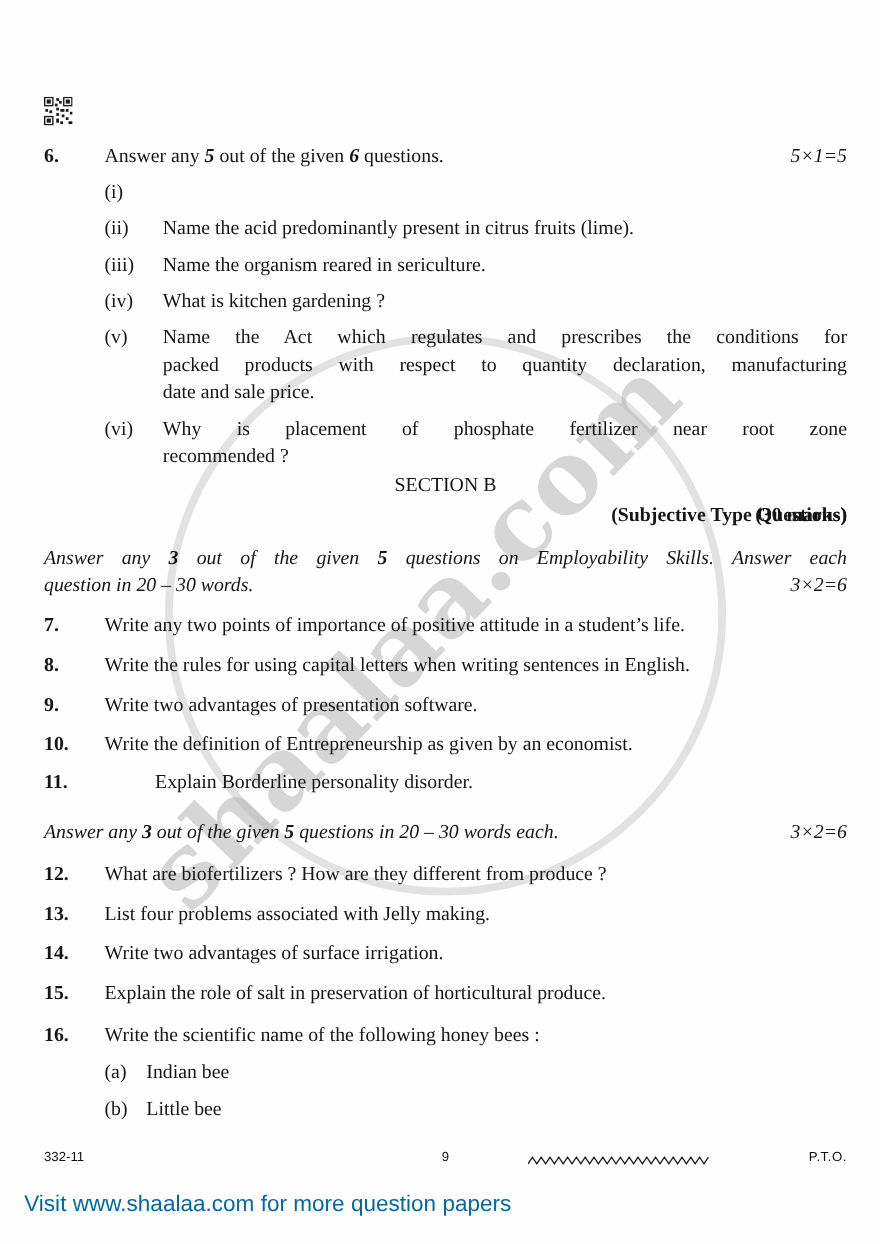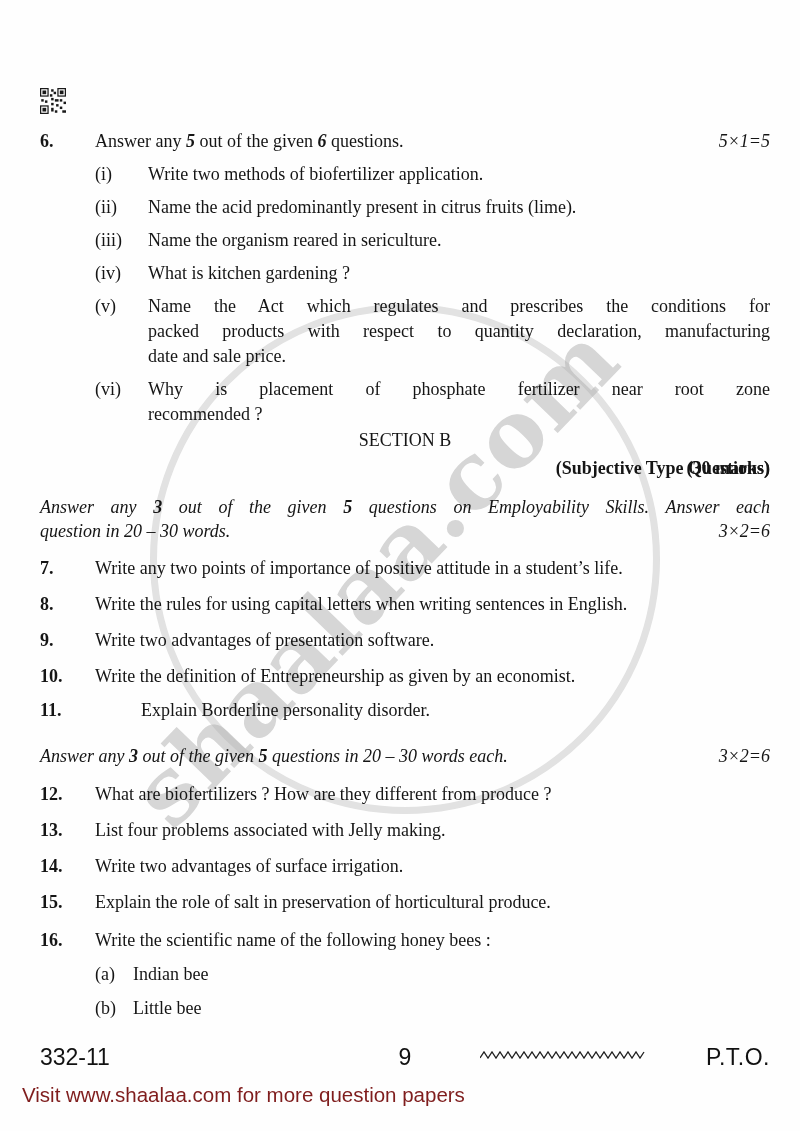--- a/index.html
+++ b/index.html
@@ -39,29 +39,29 @@
   .inst .marks-abs{position:absolute;right:0;bottom:0;font-style:italic;}
   .inst2{position:relative;margin-top:20px;line-height:26px;}
   .q{display:flex;margin-top:10px;}
   .q.mt12{margin-top:12px;}
   .q.mt8{margin-top:8px;gap:46px;}
   .sub16{display:flex;padding-left:55px;margin-top:8px;}
   .sub16 .slabel{width:38px;flex:none;}
   
   .footer{
     position:absolute;left:40px;right:30px;top:1044px;height:26px;z-index:1;
-    font-family:"Liberation Sans", sans-serif;font-size:23px;color:#111;text-align:right;
+    font-family:"Liberation Sans", sans-serif;font-size:12px;color:#111;text-align:right;
   }
   .f-code{position:absolute;left:0;top:0;}
   .f-page{position:absolute;left:50%;transform:translateX(-50%);top:0;}
   .f-zig{position:absolute;left:440px;top:6px;}
   .f-pto{position:absolute;right:0;top:0;letter-spacing:0.5px;}
   .visit{
     position:absolute;left:22px;top:1083px;z-index:1;
-    font-family:"Liberation Sans", sans-serif;font-size:20.5px;color:#7f1d1d;
+    font-family:"Liberation Sans", sans-serif;font-size:20.5px;color:#0369a1;
   }
 </style>
 </head>
 <body>
 
 <div class="page">
 
   <div class="wm-circle"></div>
   <div class="wm-text">shaalaa.com</div>
 
@@ -97,21 +97,20 @@
   <div class="content">
 
     <div class="row">
       <span class="qnum">6.</span>
       <span class="qtext"><span>Answer any </span><span class="bnum">5</span><span> out of the given </span><span class="bnum">6</span><span> questions.</span></span>
       <span class="marks">5×1=5</span>
     </div>
 
     <div class="sub">
       <span class="slabel">(i)</span>
-      <span class="stext">Write two methods of biofertilizer application.</span>
     </div>
     <div class="sub">
       <span class="slabel">(ii)</span>
       <span class="stext">Name the acid predominantly present in citrus fruits (lime).</span>
     </div>
     <div class="sub">
       <span class="slabel">(iii)</span>
       <span class="stext">Name the organism reared in sericulture.</span>
     </div>
     <div class="sub">

